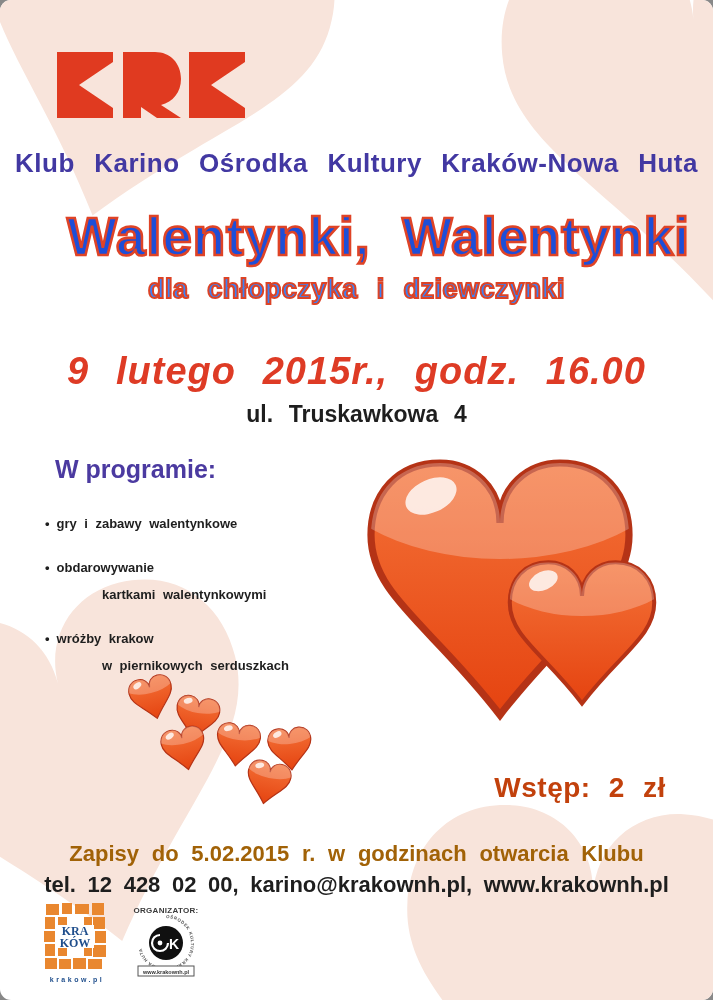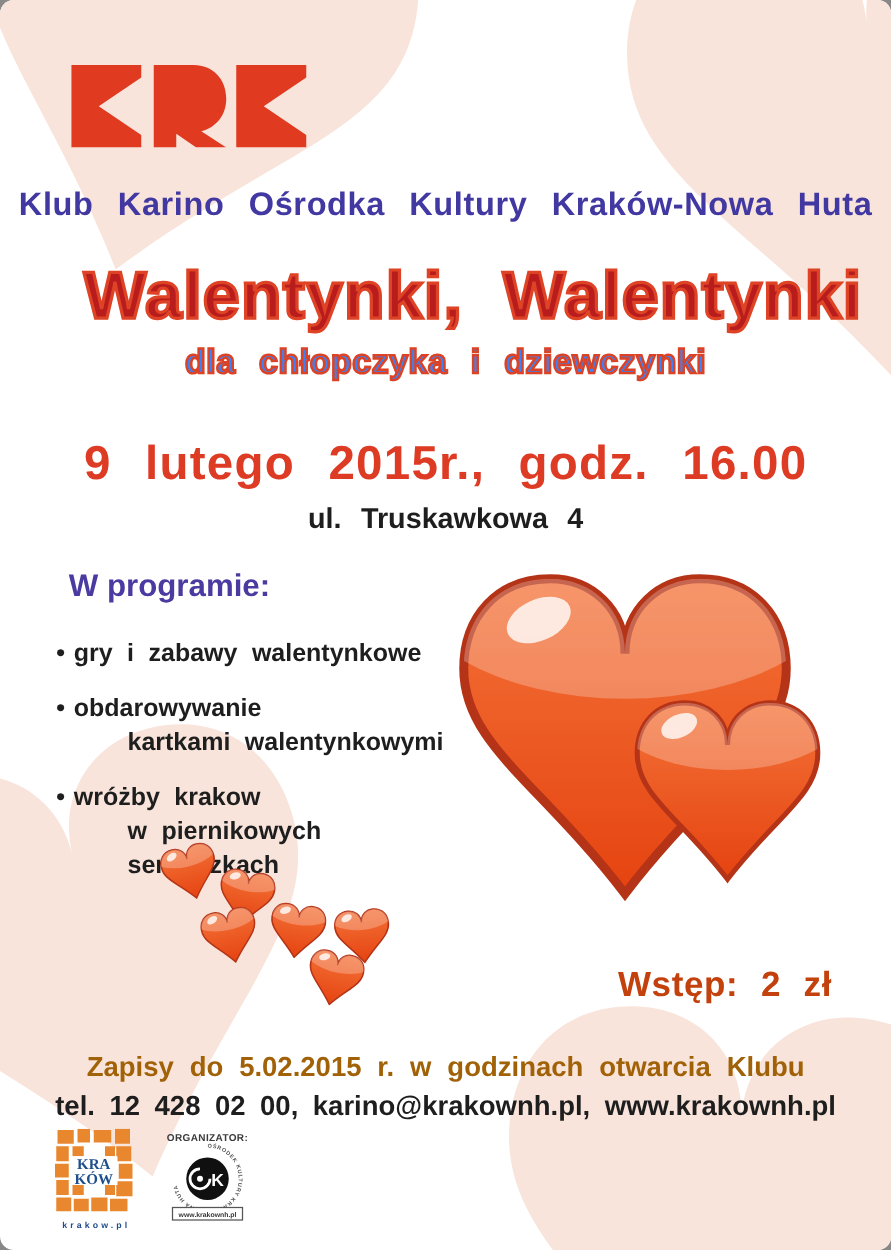--- a/index.html
+++ b/index.html
@@ -15,41 +15,41 @@
 
   .bg-hearts{position:absolute;left:0;top:0;}
 
   .krk-logo{position:absolute;left:57px;top:52px;}
 
   .club-line{
     top:148px;font-size:26px;color:#4238A2;
     letter-spacing:0.5px;word-spacing:0.45em;
   }
   .title{
-    top:206px;font-size:53px;color:#b91c1c;
+    top:206px;font-size:53px;color:#1d4ed8;
     -webkit-text-stroke:2.6px #DF4326;
     letter-spacing:1px;word-spacing:0.3em;
     text-shadow:0 0 1px #f0b6a6;
     padding-left:44px;
   }
   .subtitle{
     top:274px;font-size:27px;color:#3b82f6;
     -webkit-text-stroke:2px #DC4326;
     letter-spacing:0.5px;word-spacing:0.4em;
   }
   .date-line{
     top:350px;font-size:38px;color:#DE3B25;
-    letter-spacing:1px;word-spacing:0.4em;
+    letter-spacing:1px;word-spacing:0.4em;font-style:italic;
   }
   .address{
     top:401px;font-size:23px;color:#1E1E1E;word-spacing:0.4em;
   }
   .program{position:absolute;left:45px;top:455px;width:340px;color:#1E1E1E;}
   .program-heading{font-size:25px;color:#4B3AA0;margin-left:10px;}
-  .program-items{margin-top:26px;font-size:20px;}
+  .program-items{margin-top:26px;font-size:13px;}
   .program-item{margin-bottom:17px;line-height:27px;word-spacing:0.3em;}
   .bullet{margin-right:7px;}
   .pline2{padding-left:57px;}
 
   .glossy{position:absolute;}
 
   .admission{
     position:absolute;left:455px;top:772px;width:250px;text-align:center;
     font-size:28px;color:#c2410c;word-spacing:0.35em;letter-spacing:0.5px;
   }

